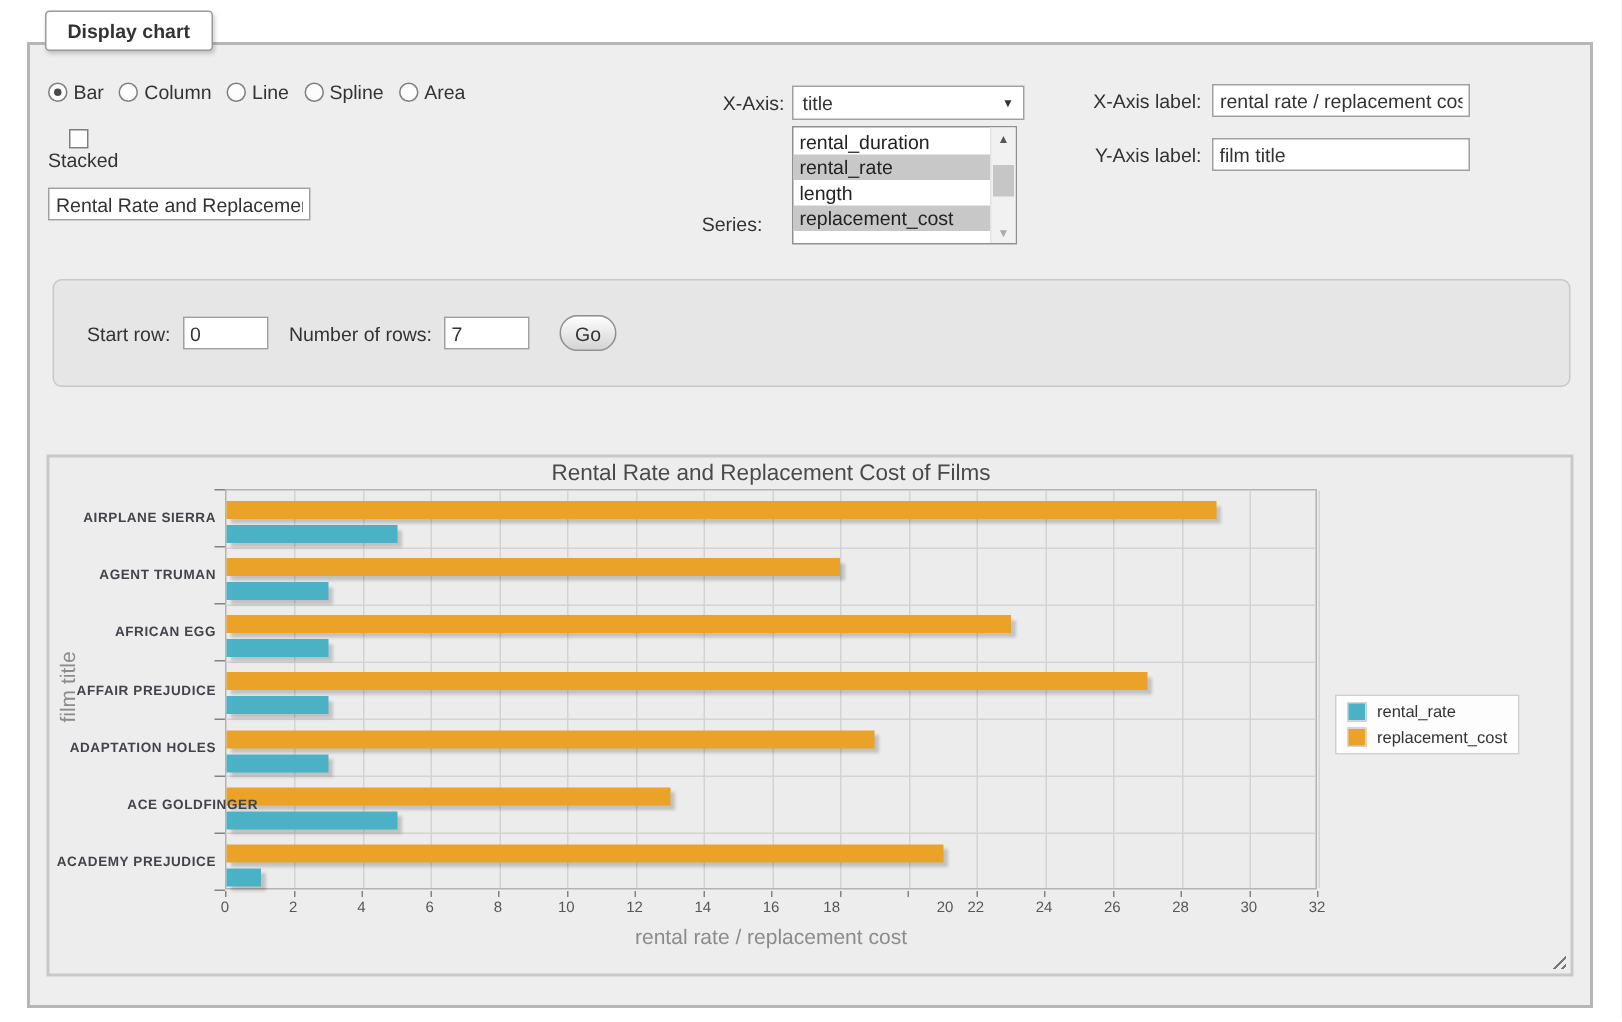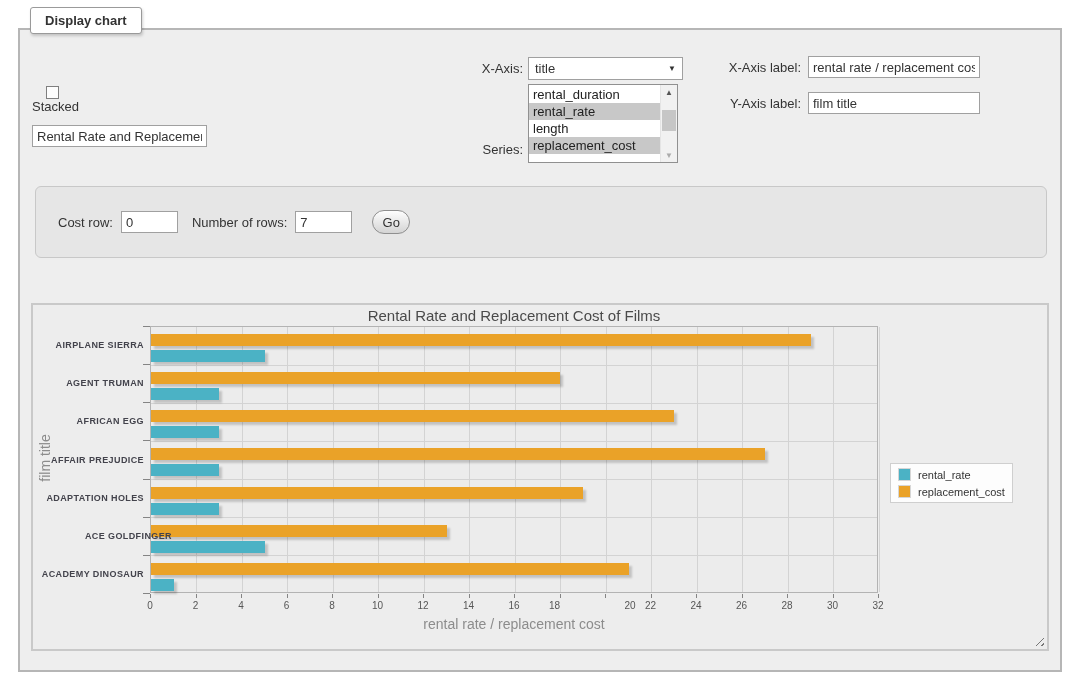--- a/index.html
+++ b/index.html
@@ -47,21 +47,21 @@
 
   .xaxis-caption { left:433px; top:31px; width:70px; text-align:right; }
   .select {
     left:508px; top:27px; width:155px; height:23px;
     background:#fff; border:1px solid #a0a0a0;
     display:flex; align-items:center; justify-content:space-between;
     padding:0 6px; font-size:13px; color:#333;
   }
   .select .arrow { font-size:8px; color:#333; }
 
-  .series-caption { left:433px; top:112px; width:70px; text-align:right; }
+  .series-caption { left:433px; top:112px; width:70px; text-align:center; }
   .listbox {
     left:508px; top:54px; width:150px; height:79px;
     background:#fff; border:1px solid #909090; display:flex;
   }
   .opts { flex:1; overflow:hidden; padding-top:1px; }
   .opt { height:17px; line-height:17px; padding-left:4px; font-size:13px; color:#222; white-space:nowrap; }
   .opt.sel { background:#c8c8c8; }
   .sb { width:17px; background:#f1f1f1; position:relative; border-left:1px solid #e4e4e4; }
   .sb-btn { height:14px; display:flex; align-items:center; justify-content:center; font-size:8px; color:#555; width:100%; }
   .sb-btn.down { position:absolute; bottom:0; color:#ababab; }
@@ -133,20 +133,42 @@
     clip-path:polygon(100% 0,100% 100%,0 100%);
   }
 </style>
 </head>
 <body>
 
 <div class="frame-legend">Display chart</div>
 
 <div class="frame">
 
+  <div class="radio-row">
+      <div class="radio-item">
+        <div class="radio on"></div>
+        <div style="display: inline;">Bar</div>
+      </div>
+      <div class="radio-item">
+        <div class="radio"></div>
+        <div style="display: inline;">Column</div>
+      </div>
+      <div class="radio-item">
+        <div class="radio"></div>
+        <div style="display: inline;">Line</div>
+      </div>
+      <div class="radio-item">
+        <div class="radio"></div>
+        <div style="display: inline;">Spline</div>
+      </div>
+      <div class="radio-item">
+        <div class="radio"></div>
+        <div style="display: inline;">Area</div>
+      </div>
+    </div>
 
   <div class="stacked-row">
     <span class="checkbox"></span>
     <span>Stacked</span>
   </div>
 
   <input class="tb title-input" value="Rental Rate and Replacement Cost of Films" style="">
 
   <span class="lbl xaxis-caption" style="position:absolute">X-Axis:</span>
   <div class="select">
@@ -168,21 +190,21 @@
       <div class="sb-btn down">▼</div>
     </div>
   </div>
 
   <span class="lbl xlab-caption" style="position:absolute">X-Axis label:</span>
   <input class="tb xlab-input" style="position: absolute;" value="rental rate / replacement cost">
   <span class="lbl ylab-caption" style="position:absolute">Y-Axis label:</span>
   <input class="tb ylab-input" style="position: absolute;" value="film title">
 
   <div class="rows-panel">
-    <span class="lbl sp8">Cost row:</span>
+    <span class="lbl sp8">Start row:</span>
     <input class="tb sp14" value="0" style="">
     <span class="lbl sp8">Number of rows:</span>
     <input class="tb sp20" value="7" style="">
     <div class="go-btn">Go</div>
   </div>
 
   <div class="chart-box">
     <div class="chart-title">Rental Rate and Replacement Cost of Films</div>
     <div class="y-axis-title">film title</div>
     <div class="plot">
@@ -234,21 +256,21 @@
           <div class="leg-lbl">replacement_cost</div>
         </div>
       </div>
     <div class="rsz"></div>
   <div class="cat-lbl" style="top: 34.0714px;">AIRPLANE SIERRA</div>
       <div class="cat-lbl" style="top: 72.2143px;">AGENT TRUMAN</div>
       <div class="cat-lbl" style="top: 110.357px;">AFRICAN EGG</div>
       <div class="cat-lbl" style="top: 148.5px;">AFFAIR PREJUDICE</div>
       <div class="cat-lbl" style="top: 186.643px;">ADAPTATION HOLES</div>
       <div class="cat-lbl" style="top: 224.786px; margin-left: 28px;">ACE GOLDFINGER</div>
-      <div class="cat-lbl" style="top: 262.929px;">ACADEMY DINOSAUR</div>
+      <div class="cat-lbl" style="top: 262.929px;">ACADEMY PREJUDICE</div>
       <div class="ytick" style="top: 21px;"></div>
       <div class="ytick" style="top: 59.1429px;"></div>
       <div class="ytick" style="top: 97.2857px;"></div>
       <div class="ytick" style="top: 135.429px;"></div>
       <div class="ytick" style="top: 173.571px;"></div>
       <div class="ytick" style="top: 211.714px;"></div>
       <div class="ytick" style="top: 249.857px;"></div>
       <div class="ytick" style="top: 288px;"></div>
       <div class="xtick" style="left: 117px;"></div>
       <div class="xtick-lbl" style="left: 102px;">0</div>

